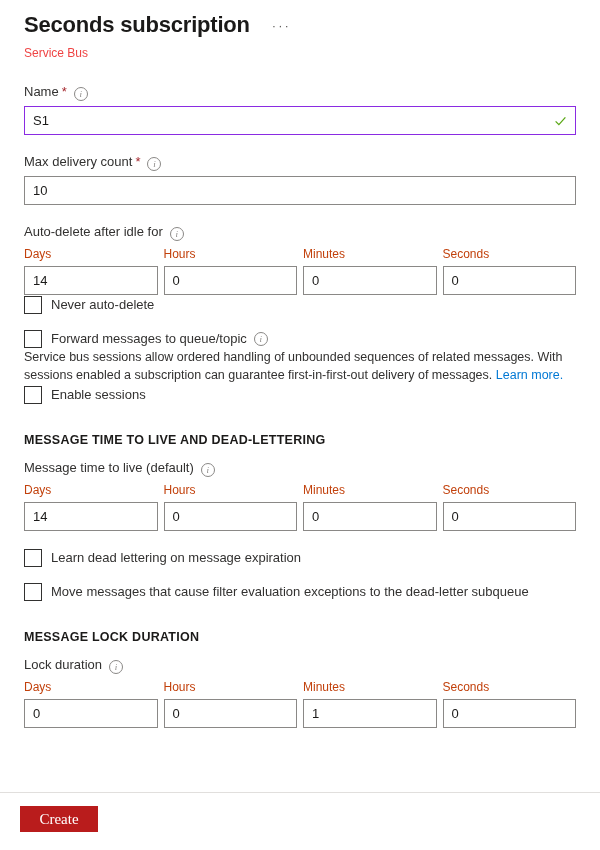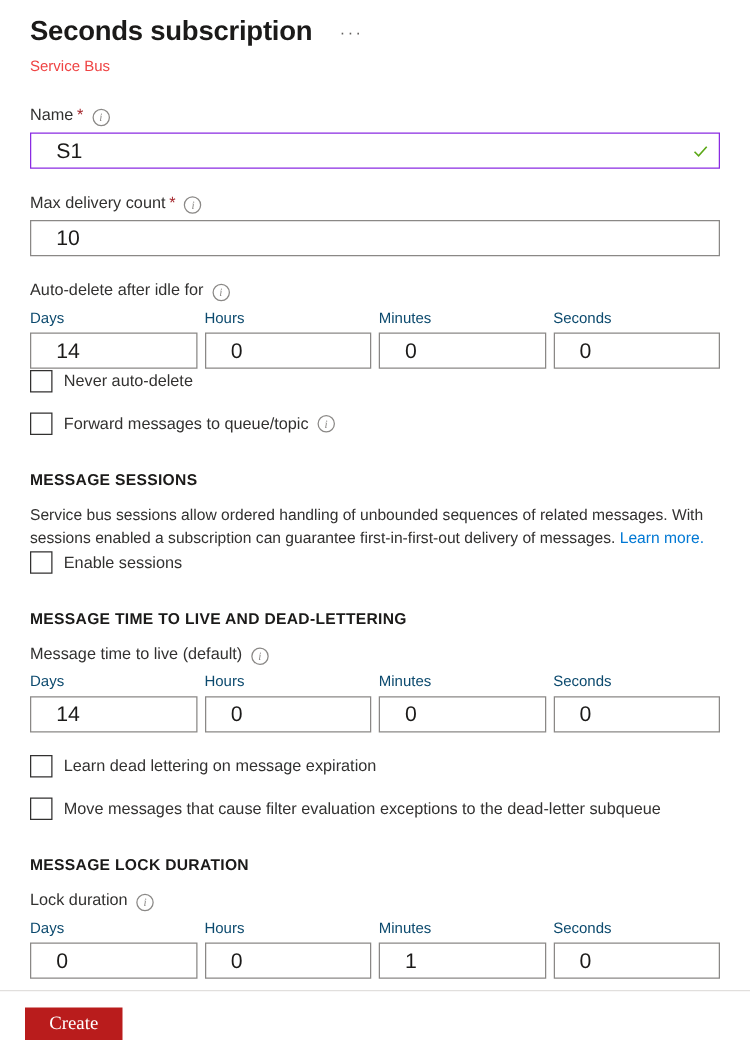--- a/index.html
+++ b/index.html
@@ -40,40 +40,40 @@
 
   .info-icon {
     display: inline-flex; align-items: center; justify-content: center;
     width: 14px; height: 14px; border-radius: 50%;
     border: 1px solid #8a8886; color: #8a8886;
     font-size: 9px; font-style: italic; font-family: "Liberation Serif", serif;
     margin-left: 7px; line-height: 1; cursor: pointer; flex: none;
   }
 
   .txt-input {
-    width: 100%; height: 29px; padding: 0 20px;
+    width: 100%; height: 29px; padding: 0 8px;
     border: 1px solid #8a8886; background: #fff;
-    font-size: 17px; color: #1b1a19;
+    font-size: 13px; color: #1b1a19;
     font-family: "Liberation Sans", sans-serif;
     outline: none;
   }
   .txt-input::placeholder { color: #a19f9d; }
 
   .input-wrap { position: relative; }
   .input-wrap.valid .txt-input { border: 1px solid #8a2be2; padding-right: 30px; }
   .check-mark {
     position: absolute; right: 9px; top: 50%; transform: translateY(-50%);
     width: 13px; height: 13px; pointer-events: none;
   }
 
   .gap-18 { margin-top: 18px; }
 
   
   .dur-grid { display: grid; grid-template-columns: repeat(4, 1fr); gap: 6px; }
-  .dur-head { font-size: 12px; color: #0c4a6e; line-height: 16px; margin-bottom: 4px; }
+  .dur-head { font-size: 12px; color: #c2410c; line-height: 16px; margin-bottom: 4px; }
 
   
   .cb-row { display: flex; align-items: center; margin-top: 1px; }
   .cb-box {
     width: 18px; height: 18px; border: 1px solid #323130;
     background: #fff; flex: none; cursor: pointer;
   }
   .cb-label {
     font-size: 13px; color: #323130; margin-left: 9px;
     line-height: 18px; display: flex; align-items: center; cursor: pointer;
@@ -175,21 +175,20 @@
 
       <div class="cb-row" style="margin-top:16px">
         <span class="cb-box"></span>
         <span class="cb-label">
           <span>Forward messages to queue/topic</span>
           <span class="info-icon">i</span>
         </span>
       </div>
     </div>
 
-    <div class="section-head">MESSAGE SESSIONS</div>
     <div class="section-desc">
       <span>Service bus sessions allow ordered handling of unbounded sequences of related messages. With sessions enabled a subscription can guarantee first-in-first-out delivery of messages.</span>
       <a class="link">Learn more.</a>
     </div>
     <div class="cb-row">
       <span class="cb-box"></span>
       <span class="cb-label">Enable sessions</span>
     </div>
 
     <div class="section-head">MESSAGE TIME TO LIVE AND DEAD-LETTERING</div>

